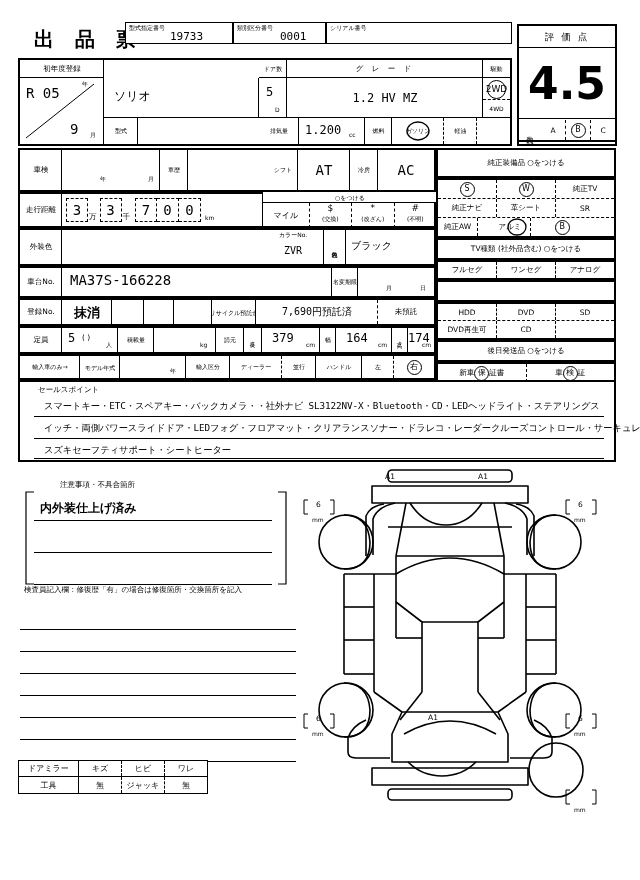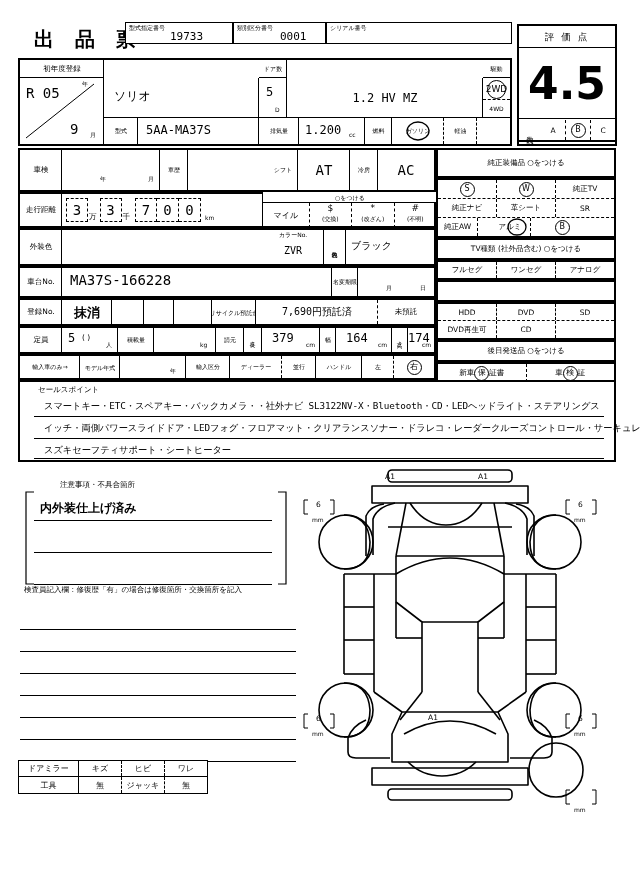--- a/index.html
+++ b/index.html
@@ -105,41 +105,41 @@
   </div>
 
   <div class="bx" style="left:259px;top:60px;width:28px;height:18px;border:none;border-bottom:1px solid #000;border-right:1px solid #000;">
     <div class="lbl ctr tiny" style="left:0;top:0;width:28px;height:18px;">ドア数</div>
   </div>
   <div class="bx" style="left:259px;top:78px;width:28px;height:40px;border:none;border-right:1px solid #000;border-bottom:1px solid #000;">
     <div class="lbl hand" style="left:7px;top:8px;font-size:12px;">5</div>
     <div class="lbl tiny" style="left:16px;top:29px;">D</div>
   </div>
 
+  <div class="bx" style="left:287px;top:60px;width:196px;height:18px;border:none;border-bottom:1px solid #000;border-right:1px solid #000;">
+    <div class="lbl ctr sm" style="left:0;top:0;width:196px;height:18px;letter-spacing:3px;">グ レ ー ド</div>
+  </div>
   <div class="bx" style="left:287px;top:78px;width:196px;height:40px;border:none;border-right:1px solid #000;border-bottom:1px solid #000;">
     <div class="lbl hand ctr" style="left:0;top:0;width:196px;height:40px;font-size:12px;">1.2 HV MZ</div>
   </div>
 
   <div class="bx" style="left:483px;top:60px;width:27px;height:18px;border:none;border-bottom:1px solid #000;">
     <div class="lbl ctr tiny" style="left:0;top:0;width:27px;height:18px;">駆動</div>
   </div>
   <div class="bx" style="left:483px;top:78px;width:27px;height:22px;border:none;border-bottom:1px dashed #000;">
     <div class="ctr" style="width:27px;height:22px;">
         <span class="circ circ-lg tiny">2WD</span>
       </div>
   </div>
   <div class="bx" style="left:483px;top:100px;width:27px;height:18px;border:none;border-bottom:1px solid #000;">
     <div class="lbl ctr tiny" style="left:0;top:0;width:27px;height:18px;">4WD</div>
   </div>
 
   <div class="bx" style="left:104px;top:118px;width:34px;height:26px;border:none;border-right:1px solid #000;">
     <div class="lbl ctr tiny" style="left:0;top:0;width:34px;height:26px;">型式</div>
-  </div>
-  <div class="bx" style="left:138px;top:118px;width:121px;height:26px;border:none;border-right:1px solid #000;">
-    <div class="lbl hand" style="left:8px;top:6px;font-size:12px;">5AA-MA37S</div>
   </div>
   <div class="bx" style="left:259px;top:118px;width:40px;height:26px;border:none;border-right:1px solid #000;">
     <div class="lbl ctr tiny" style="left:0;top:0;width:40px;height:26px;">排気量</div>
   </div>
   <div class="bx" style="left:299px;top:118px;width:66px;height:26px;border:none;border-right:1px solid #000;">
     <div class="lbl hand" style="left:6px;top:6px;font-size:12px;">1.200</div>
     <div class="lbl tiny" style="left:50px;top:14px;">cc</div>
   </div>
   <div class="bx" style="left:365px;top:118px;width:27px;height:26px;border:none;border-right:1px solid #000;">
     <div class="lbl ctr tiny" style="left:0;top:0;width:27px;height:26px;">燃料</div>

